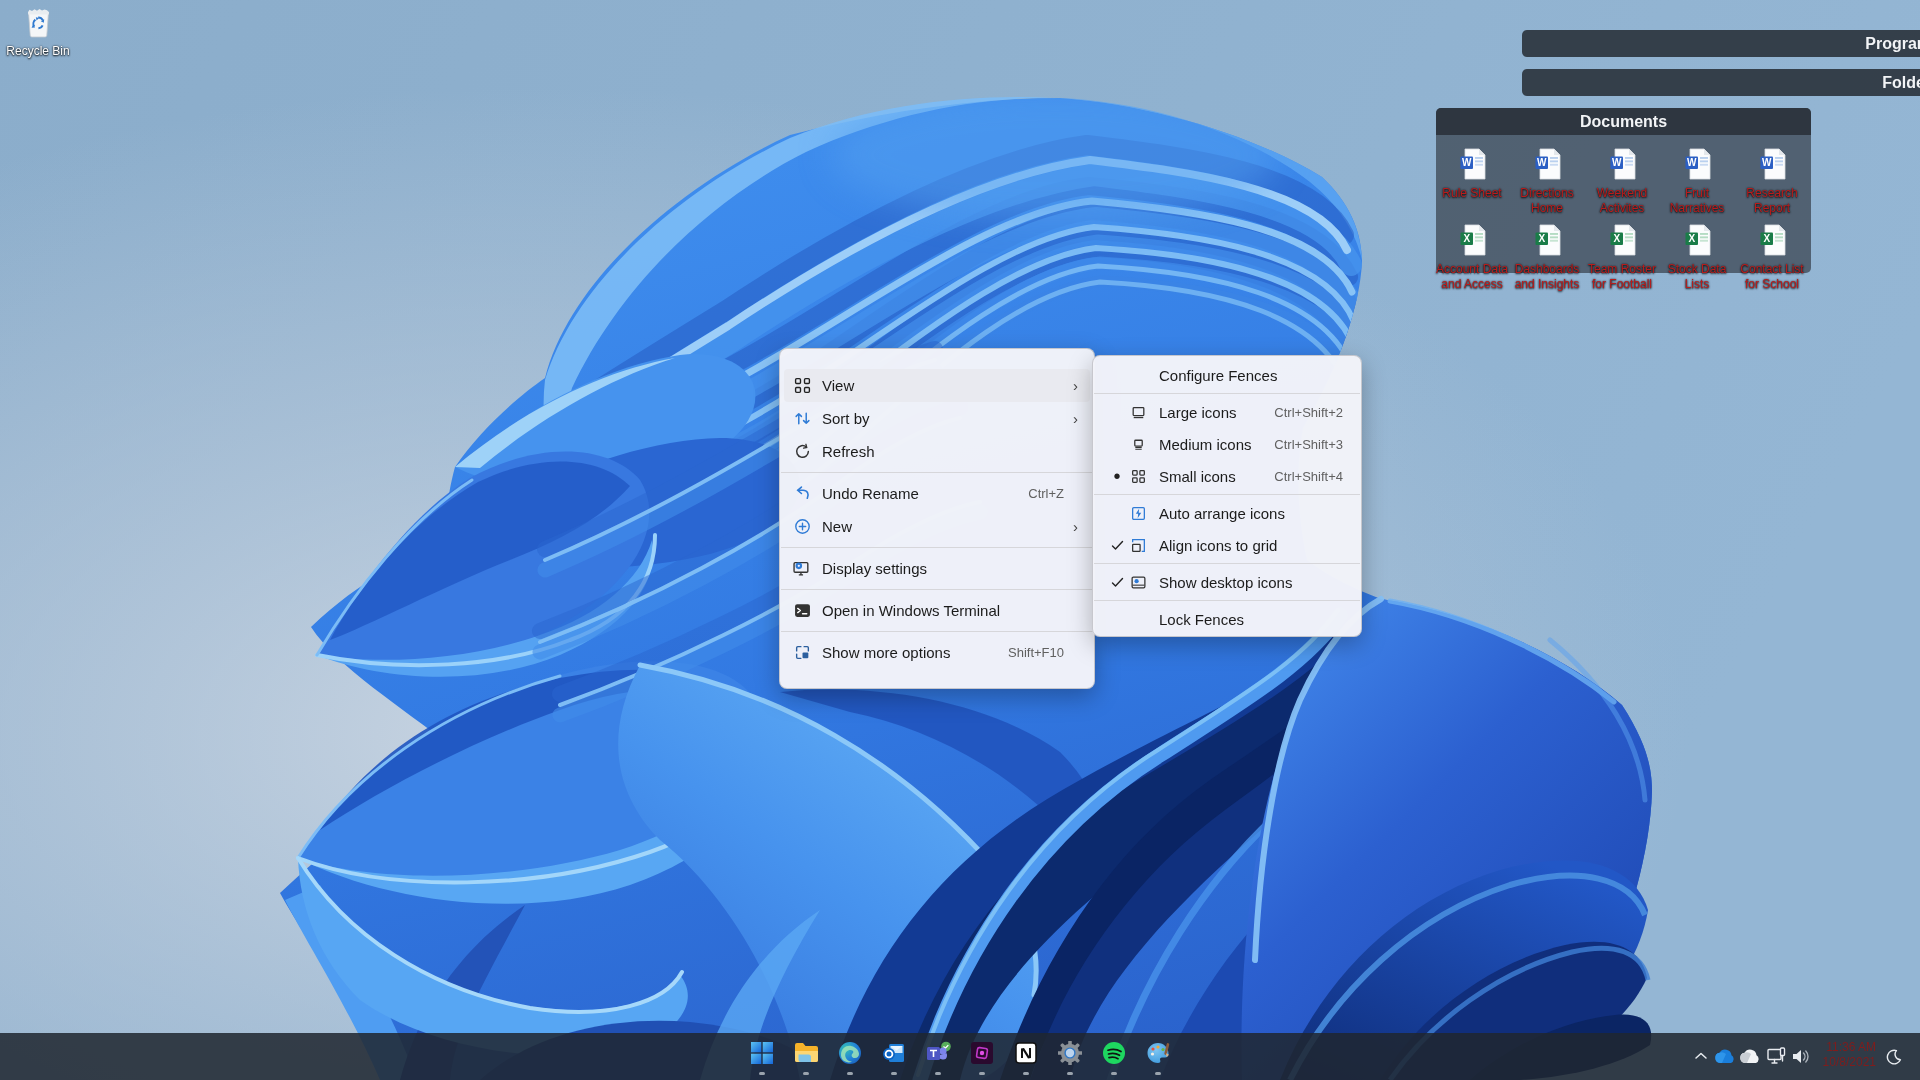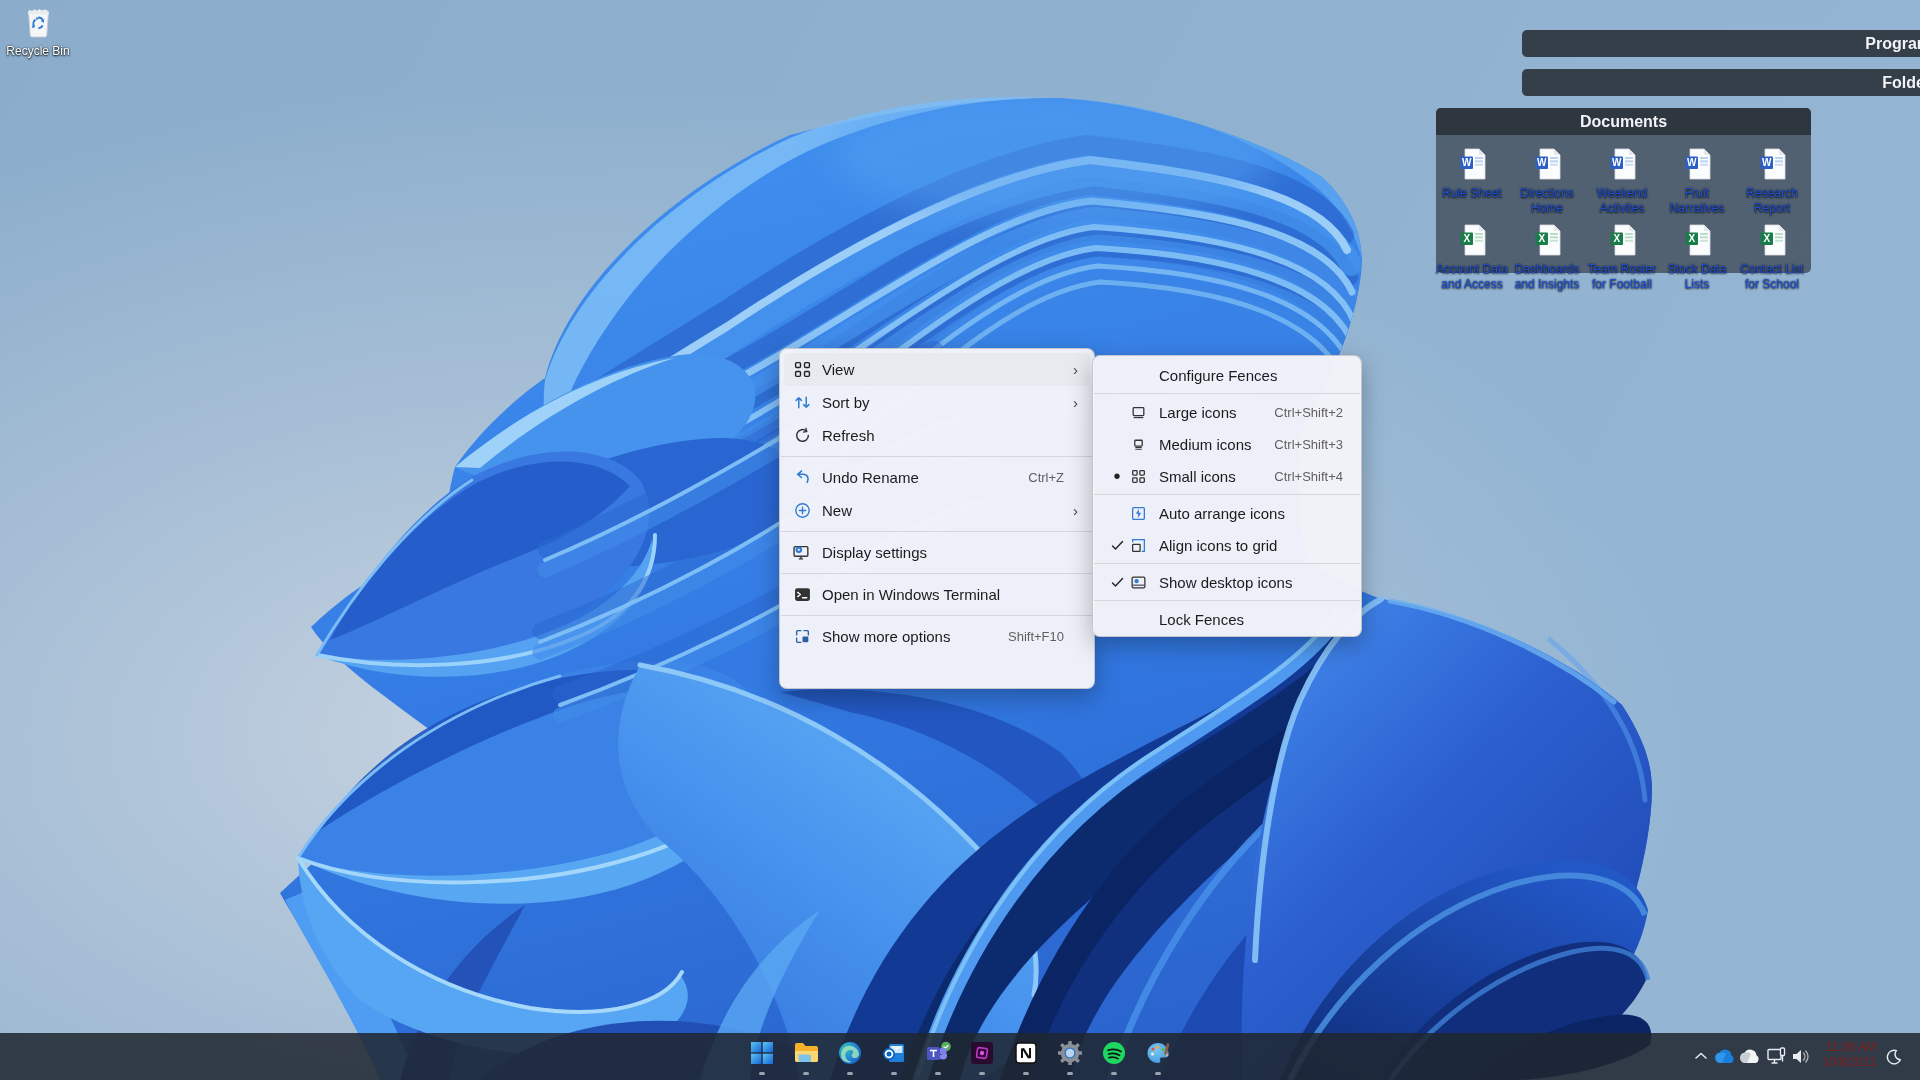--- a/index.html
+++ b/index.html
@@ -6,23 +6,23 @@
 #wall{position:absolute;left:0;top:0;}
 
 #recycle{position:absolute;left:0px;top:7px;width:76px;text-align:center;color:#fff;font-size:12px;}
 #recycle .lbl{text-shadow:0 1px 2px rgba(0,0,0,.9), 0 0 2px rgba(0,0,0,.8);margin-top:3px;}
 
 .fence-h{position:absolute;left:1522px;width:418px;height:27px;background:rgba(42,50,59,.9);border-radius:5px;color:#f2f4f6;font-weight:bold;font-size:16px;text-align:right;line-height:27px;}
 #fdocs{position:absolute;left:1436px;top:108px;width:375px;height:165px;background:rgba(55,65,76,.72);border-radius:5px;}
 #fdocs .hd{position:absolute;left:0;top:0;right:0;height:27px;background:rgba(42,50,59,.9);border-radius:5px 5px 0 0;color:#f2f4f6;font-weight:bold;font-size:16px;text-align:center;line-height:27px;}
 .di{position:absolute;width:76px;text-align:center;}
 .di .ic{display:inline-block;}
-.di .t{color:#1d4ed8;font-size:12px;line-height:15px;margin-top:2px;text-shadow:0 1px 2px rgba(0,0,0,.85),0 0 2px rgba(0,0,0,.7);}
-
-#menu{position:absolute;left:779px;top:348px;width:316px;height:341px;background:rgba(242,243,249,.98);border:1px solid rgba(170,170,175,.6);border-radius:8px;box-shadow:0 8px 24px rgba(0,0,0,.28);box-sizing:border-box;padding:4px 0;text-align:right;}
+.di .t{color:#b91c1c;font-size:12px;line-height:15px;margin-top:2px;text-shadow:0 1px 2px rgba(0,0,0,.85),0 0 2px rgba(0,0,0,.7);}
+
+#menu{position:absolute;left:779px;top:348px;width:316px;height:341px;background:rgba(242,243,249,.98);border:1px solid rgba(170,170,175,.6);border-radius:8px;box-shadow:0 8px 24px rgba(0,0,0,.28);box-sizing:border-box;padding:20px 0;text-align:right;}
 #submenu{position:absolute;left:1092px;top:355px;width:270px;height:282px;background:rgba(242,243,249,.98);border:1px solid rgba(170,170,175,.6);border-radius:8px;box-shadow:0 8px 24px rgba(0,0,0,.28);box-sizing:border-box;padding:3px 0;}
 .mi{position:relative;height:33px;display:flex;align-items:center;margin:0 4px;border-radius:4px;font-size:15px;color:#1b1b1b;}
 .mi .mic{width:20px;margin-left:8px;margin-right:10px;display:flex;align-items:center;justify-content:center;}
 .mi .sc{position:absolute;right:26px;color:#606060;font-size:13px;}
 .mi .arr{position:absolute;right:12px;color:#444;font-size:15px;}
 .msep{height:1px;background:#d6d6da;margin:4px 1px;}
 #submenu .msep{margin:2px 1px;}
 .mi.hl{background:#e9eaf0;}
 .smi{position:relative;height:32px;display:flex;align-items:center;margin:0 4px;border-radius:4px;font-size:15px;color:#1b1b1b;}
 .smi .smc{width:20px;margin-left:10px;display:flex;align-items:center;justify-content:center;font-size:20px;color:#222;}

